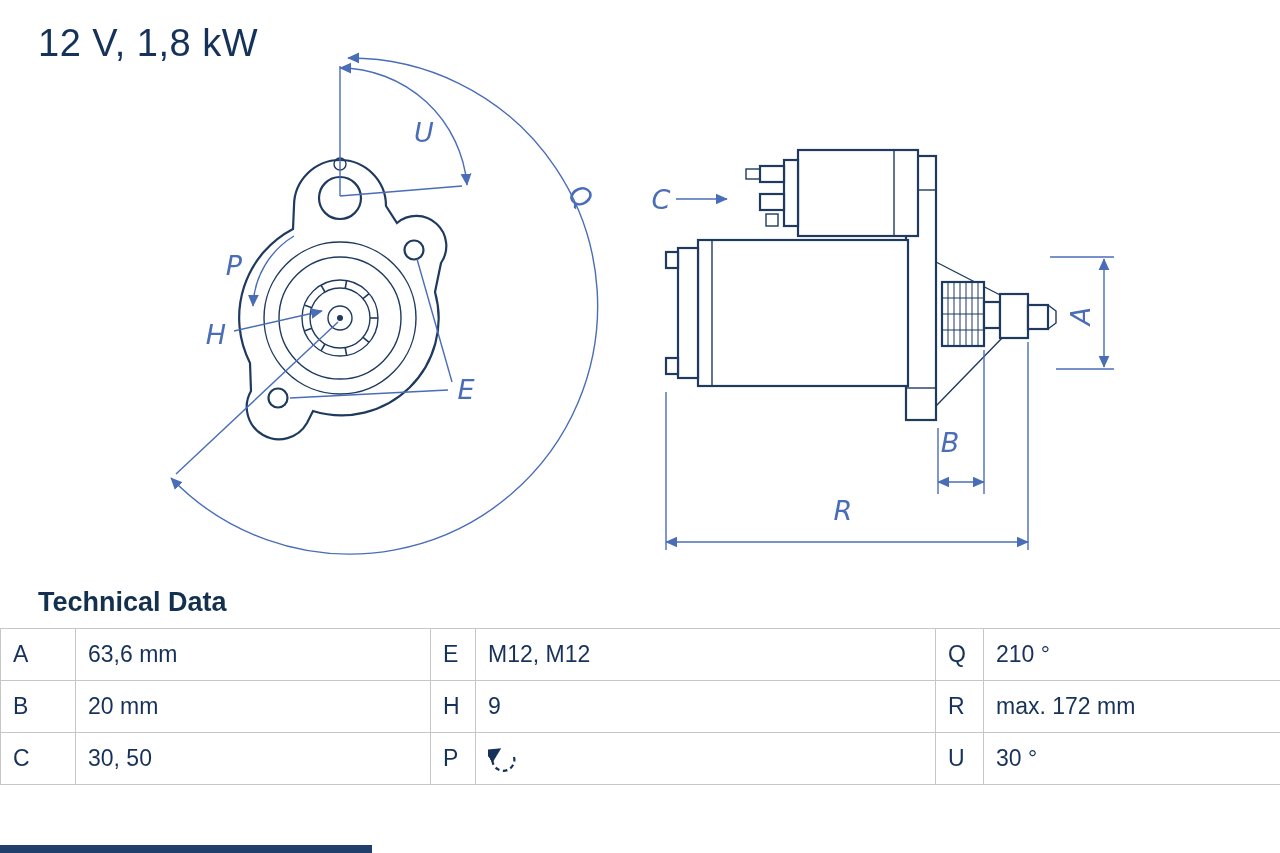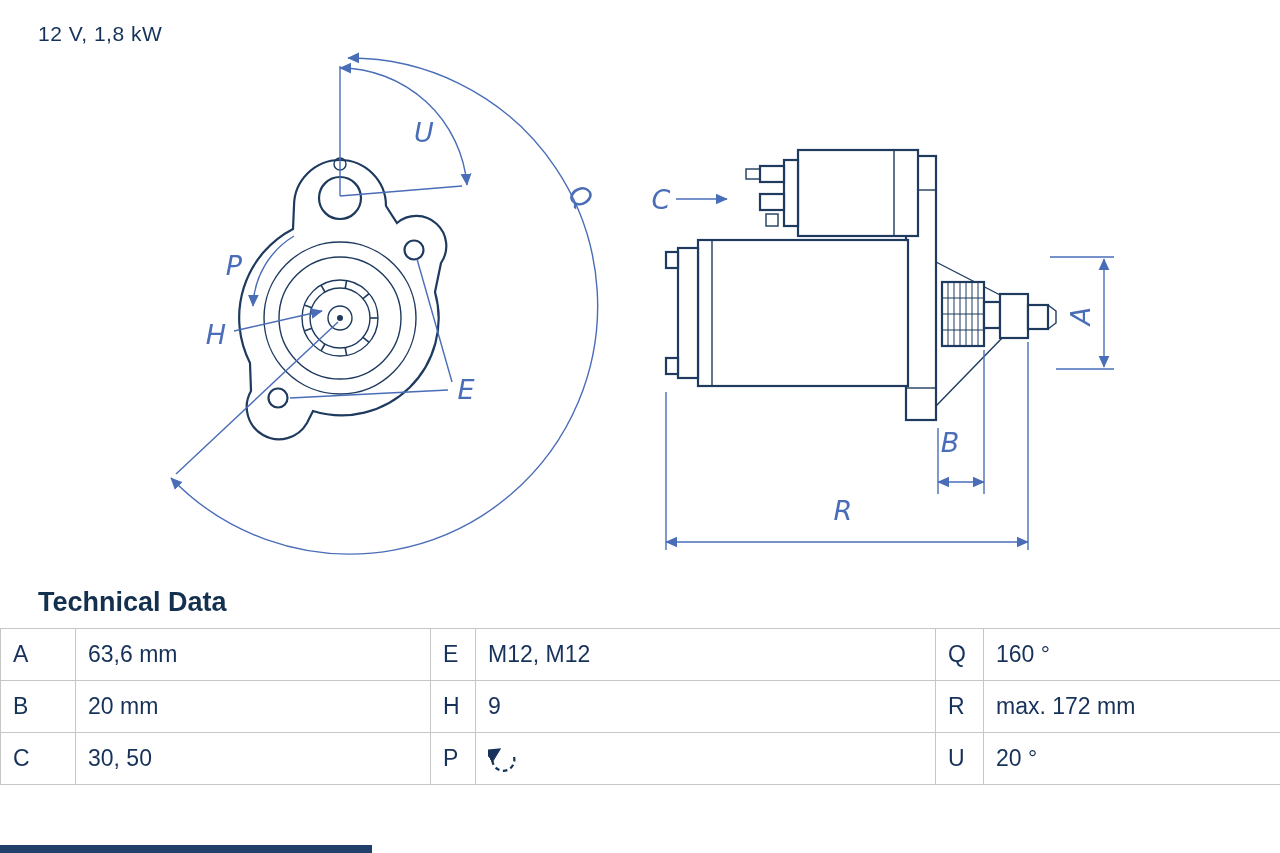--- a/index.html
+++ b/index.html
@@ -5,21 +5,21 @@
   html,body { margin:0; padding:0; }
   body {
     width:1280px; height:853px;
     background:#ffffff;
     font-family:"Liberation Sans", sans-serif;
     position:relative;
     overflow:hidden;
   }
   .page-title {
     position:absolute; top:22px; left:38px;
-    font-size:21px; color:#15325b; letter-spacing:0.5px;
+    font-size:38px; color:#15325b; letter-spacing:0.5px;
   }
   .diagram-wrap { position:absolute; top:0; left:0; }
 
   .part   { fill:#ffffff; stroke:#1e3a5f; stroke-width:2.2; }
   .part-thin { fill:none; stroke:#1e3a5f; stroke-width:1.4; }
   .dim    { fill:none; stroke:#4a6db8; stroke-width:1.4; }
   .dim-label { font-family:"DejaVu Sans", sans-serif; font-style:italic; font-size:27px; fill:#4a6db8; }
 
   .tech { position:absolute; top:586px; left:0; width:1280px; }
   .tech h2 {
@@ -181,21 +181,21 @@
       <col style="width:48px">
         <col style="width:297px">
     </colgroup>
     <tbody>
       <tr>
         <td class="k1">A</td>
         <td>63,6 mm</td>
         <td>E</td>
         <td>M12, M12</td>
         <td>Q</td>
-        <td>160 °</td>
+        <td>210 °</td>
       </tr>
       <tr>
         <td class="k1">B</td>
         <td>20 mm</td>
         <td>H</td>
         <td>9</td>
         <td>R</td>
         <td>max. 172 mm</td>
       </tr>
       <tr>
@@ -206,19 +206,19 @@
           <svg width="30" height="30" viewBox="0 0 30 30" style="vertical-align:middle">
             <defs>
               <marker id="iconArrow" markerWidth="7" markerHeight="7" refX="5" refY="3.5" viewBox="0 0 7 7" orient="auto">
                 <path d="M0,0 L7,3.5 L0,7 Z" fill="#17325a"></path>
               </marker>
             </defs>
             <path d="M 26 13 A 11 11 0 1 1 9.5 6.5" fill="none" stroke="#17325a" stroke-width="2.2" stroke-dasharray="4.5 3.5" marker-end="url(#iconArrow)"></path>
           </svg>
         </td>
         <td>U</td>
-        <td>20 °</td>
+        <td>30 °</td>
       </tr>
     </tbody>
   </table>
 </div>
 
 <div class="bottom-bar"></div>
 
 </body></html>

